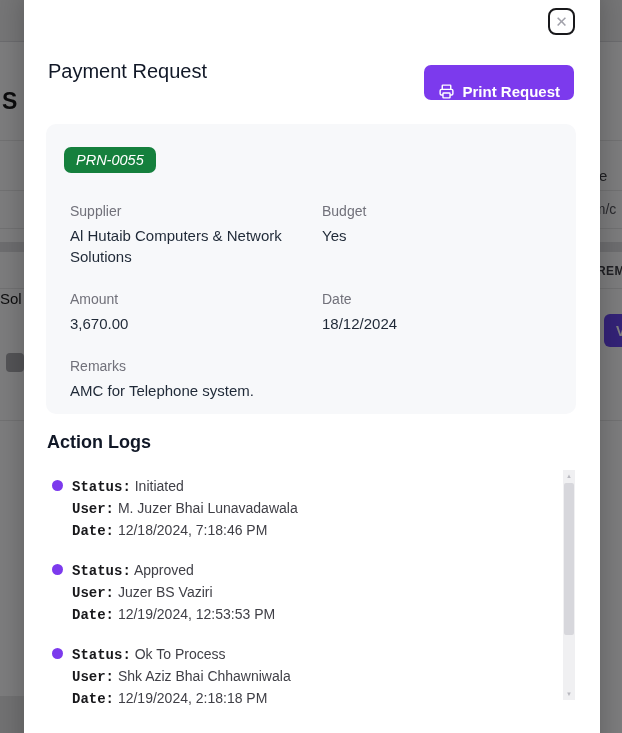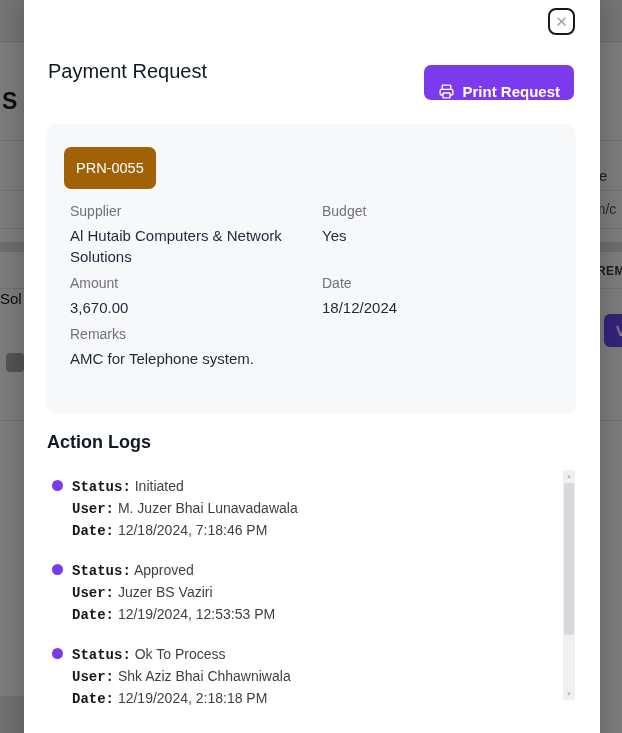--- a/index.html
+++ b/index.html
@@ -41,24 +41,24 @@
   .close-btn span { color:#a1a1aa; font-size:15px; line-height:1; }
   .modal-title { position:absolute; left:24px; top:80px; font-size:20px;
     font-weight:normal; color:#111827; }
   .print-btn { position:absolute; right:26px; top:85px; height:35px; padding:0 14px;
     background:#7c3aed; border:none; border-radius:7px; color:#fff; font-size:15px;
     font-weight:600; display:flex; align-items:flex-end; gap:7px; cursor:pointer;
     font-family:"Liberation Sans", sans-serif; }
 
   .details-card { position:absolute; left:22px; top:144px; width:530px; height:290px;
     background:#f7f8fa; border-radius:10px; padding:23px 24px 0 18px; }
-  .prn-badge { display:inline-block; background:#a16207; color:#fff; font-size:14.5px;
-    font-weight:500; padding:13px 12px; border-radius:7px; }
-  .fields { display:grid; grid-template-columns:252px 1fr; row-gap:8px;
-    margin:14px 0 0 6px; }
+  .prn-badge { display:inline-block; background:#15803d; color:#fff; font-size:14.5px;
+    font-weight:500; padding:5px 12px; border-radius:7px;font-style:italic; }
+  .fields { display:grid; grid-template-columns:252px 1fr; row-gap:24px;
+    margin:30px 0 0 6px; }
   .field-label { font-size:14px; color:#71717a; margin-bottom:6px; }
   .field-value { font-size:15px; color:#1f2937; font-weight:500; line-height:21px; }
   .field-remarks { grid-column:1 / span 2; }
 
   .logs-title { position:absolute; left:23px; top:452px; font-size:18px;
     font-weight:bold; color:#111827; }
   .logs { position:absolute; left:22px; top:490px; width:530px; height:236px;
     padding-top:6px; overflow:hidden; }
   .log-entry { position:relative; padding-left:26px; margin-bottom:18px; }
   .log-bullet { position:absolute; left:6px; top:4px; width:11px; height:11px;

